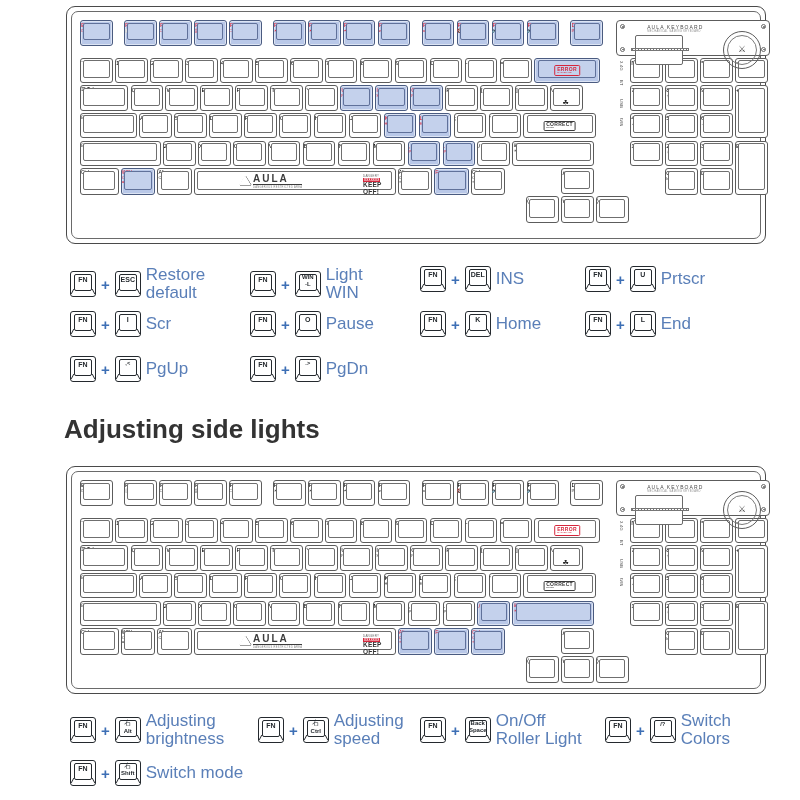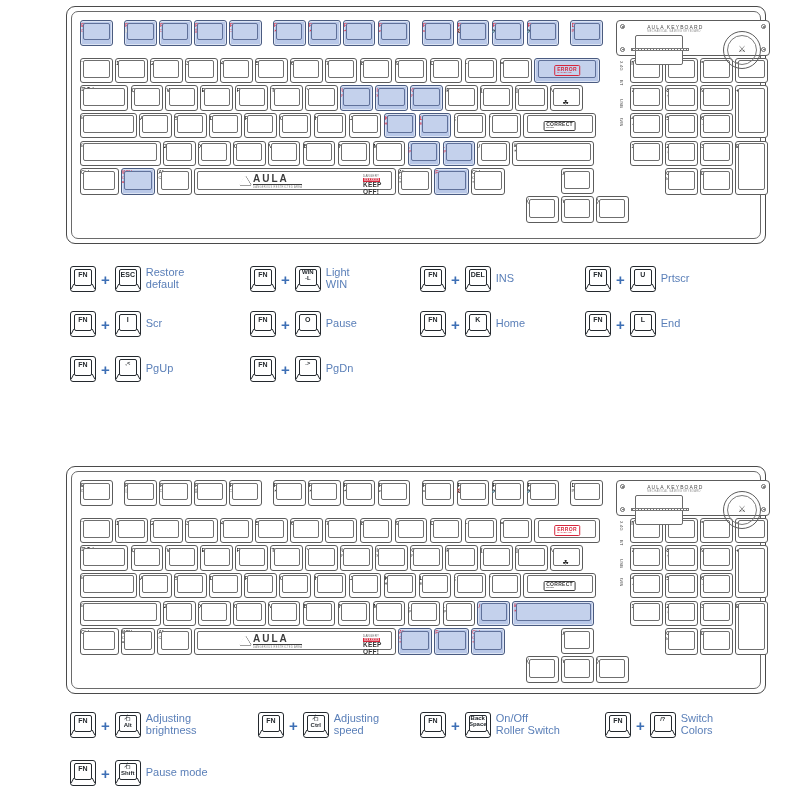--- a/index.html
+++ b/index.html
@@ -172,21 +172,21 @@
   .lkey .txt.two { top:3px; font-size:6px; }
   .lkey .txt .l2 { display:block; font-size:6px; font-weight:bold; }
   .lkey .txt .cn { display:block; font-size:7px; font-weight:normal;
                    font-family:"DejaVu Sans", sans-serif; }
   .lkey .txt.small { font-size:5.6px; }
   .lplus {
     font-size:15px; font-weight:bold; color:#3d6fb5;
     margin:0 5px 0 0; line-height:1;
   }
   .ldesc {
-    font-size:11px; color:#5a7fb8; line-height:1.08; white-space:pre-line;
+    font-size:17px; color:#5a7fb8; line-height:1.08; white-space:pre-line;
     font-weight:normal;
   }
 
   
   .heading {
     position:absolute;
     font-size:26px; font-weight:bold; color:#333; letter-spacing:0;
   }
 </style>
 </head>
@@ -710,20 +710,21 @@
         <div class="lkey">
           <div class="cap"></div>
           <div class="bev-l"></div>
           <div class="bev-r"></div>
           <div class="txt small">.&gt;</div>
         </div>
         <span class="ldesc">PgDn</span>
       </div>
     </div>
 
+  <div class="heading" style="left:64px; top:414px;">Adjusting side lights</div>
 
   <div class="kb-wrap" id="kb2" style="left:66px; top:466px; width:700px; height:228px;">
     <div class="kb-outer">
       <div class="kb-inner"></div>
       <div class="kb-plate" id="plate2">
           <div class="key" style="left: 4px; top: 4px; width: 32.76px; height: 25.5px;">
             <div class="kmain">Esc</div>
             <div class="ksub">⏻</div>
           </div>
           <div class="key" style="left: 47.96px; top: 4px; width: 32.76px; height: 25.5px;">
@@ -1125,21 +1126,21 @@
           <div class="txt">FN</div>
         </div>
         <span class="lplus">+</span>
         <div class="lkey">
           <div class="cap"></div>
           <div class="bev-l"></div>
           <div class="bev-r"></div>
           <div class="txt two">Back<span class="l2">Space</span></div>
         </div>
         <span class="ldesc">On/Off
-Roller Switch</span>
+Roller Light</span>
       </div>
       <div class="lrow" style="left: 535px; top: 0px;">
         <div class="lkey">
           <div class="cap"></div>
           <div class="bev-l"></div>
           <div class="bev-r"></div>
           <div class="txt">FN</div>
         </div>
         <span class="lplus">+</span>
         <div class="lkey">
@@ -1161,17 +1162,17 @@
         <span class="lplus">+</span>
         <div class="lkey">
           <div class="cap"></div>
           <div class="bev-l"></div>
           <div class="bev-r"></div>
           <div class="txt two">
             <span class="cn">右</span>
             <span class="l2">Shift</span>
           </div>
         </div>
-        <span class="ldesc">Pause mode</span>
+        <span class="ldesc">Switch mode</span>
       </div>
     </div>
 
 </div>
 
 </body></html>

